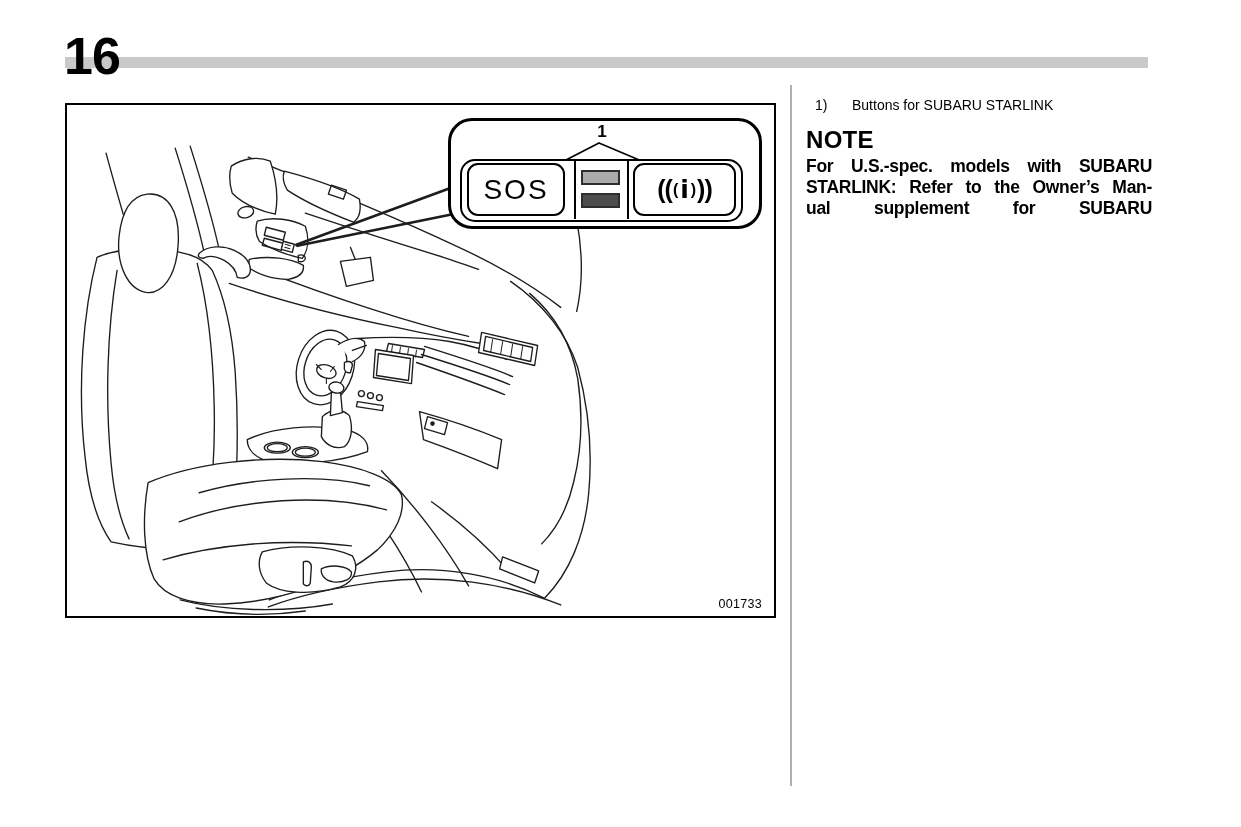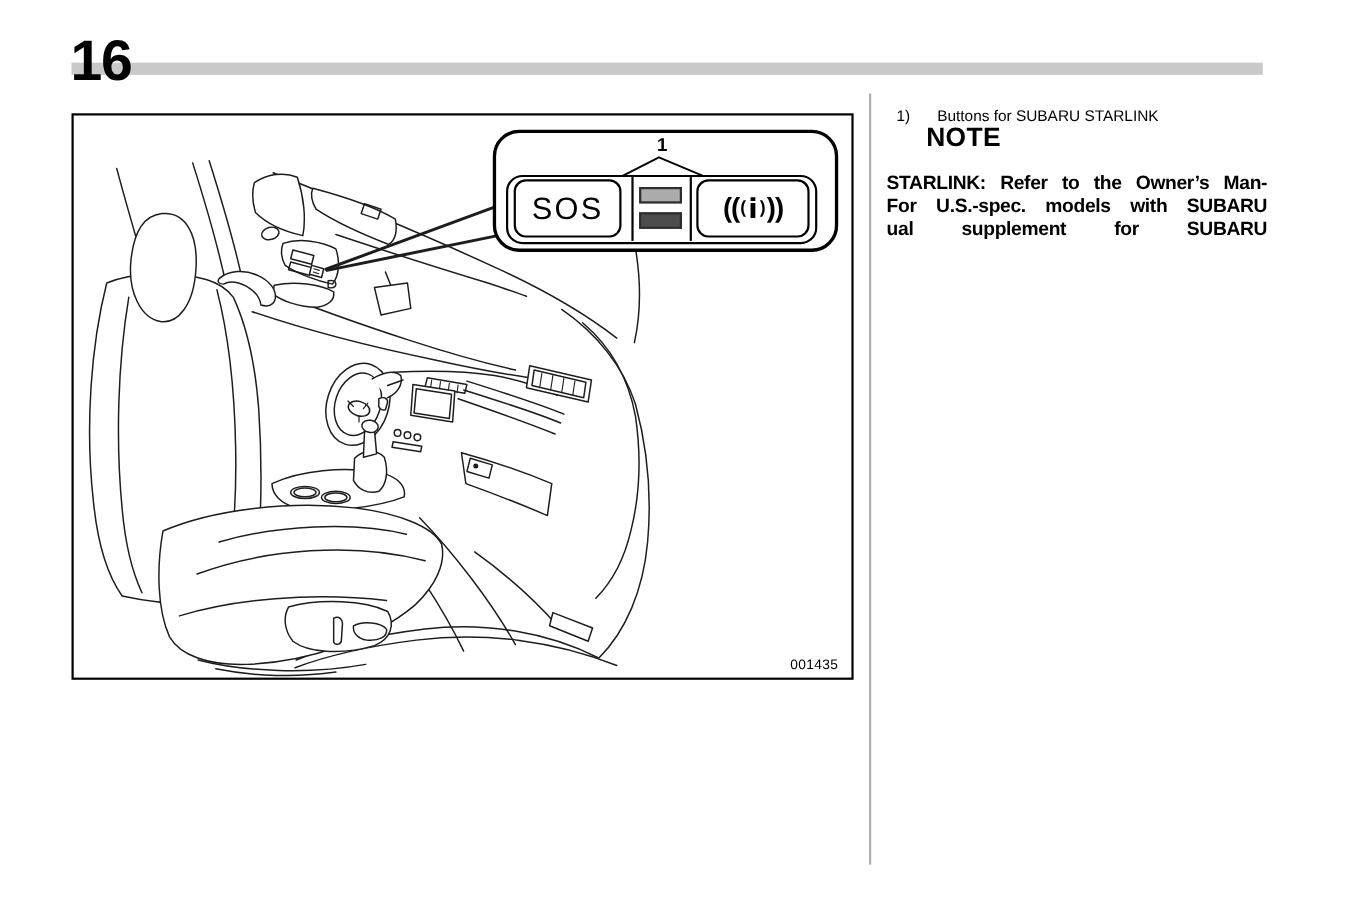--- a/index.html
+++ b/index.html
@@ -76,22 +76,22 @@
   .wave-small { font-size:16px; margin:0 1px; }
   .icall-i    { font-size:25px; margin:0 1px; font-family:"DejaVu Sans", sans-serif; }
   
   .col-divider { position:absolute; left:790px; top:85px; width:2px; height:701px; }
   .legend {
     position:absolute; left:815px; top:97px;
     font-size:14px; display:flex; line-height:17px;
   }
   .legend-num { width:37px; }
   .note-heading {
-    position:absolute; left:806px; top:112px;
-    font-size:24px; font-weight:bold; letter-spacing:0.3px;margin-left:36px;
+    position:absolute; left:806px; top:126px;
+    font-size:24px; font-weight:bold; letter-spacing:0.3px;
   }
   .note-body {
     position:absolute; left:806px; top:156px; width:346px;
     font-size:17.5px; font-weight:bold; line-height:21px;
     letter-spacing:-0.3px;
   }
   .note-line { white-space:nowrap; text-align:justify; text-align-last:justify; }
   .note-line.last { text-align-last:auto; }
 </style>
 </head>
@@ -197,21 +197,21 @@
         <path d="M340,261 L370,257 L373,280 L346,286 Z" fill="#fff"></path>
         <path d="M199,253 C208,245 223,245 234,250 C245,255 251,263 250,271 C249,277 243,279 237,277 C236,270 231,264 224,260 C216,256 208,255 203,258 C199,258 197,256 199,253 Z" fill="#fff"></path>
       </g>
 
       <g stroke-width="2.7">
         <path d="M452,187 L296,244.5"></path>
         <path d="M452,214 L297,245.5"></path>
       </g>
     </g>
   </svg>
-  <div class="fig-code">001435</div>
+  <div class="fig-code">001733</div>
 </div>
 
 <div class="callout">
   <div class="callout-num">1</div>
   <svg class="callout-roof" viewBox="0 0 308 105">
     <path d="M148,22 L111,41 M148,22 L193,41" stroke="#000" stroke-width="1.7" fill="none" stroke-linecap="round"></path>
   </svg>
   <div class="panel">
     <div class="sos-btn">
       <span>SOS</span>
@@ -233,16 +233,16 @@
 <div class="col-divider" style="background: rgb(176, 176, 176);"></div>
 
 <div class="legend">
   <span class="legend-num">1)</span>
   <span class="legend-text">Buttons for SUBARU STARLINK</span>
 </div>
 
 <div class="note-heading">NOTE</div>
 
 <div class="note-body">
+  <div class="note-line">For U.S.-spec. models with SUBARU</div>
   <div class="note-line">STARLINK: Refer to the Owner’s Man-</div>
-  <div class="note-line">For U.S.-spec. models with SUBARU</div>
   <div class="note-line">ual supplement for SUBARU</div>
 </div>
 
 </body></html>

